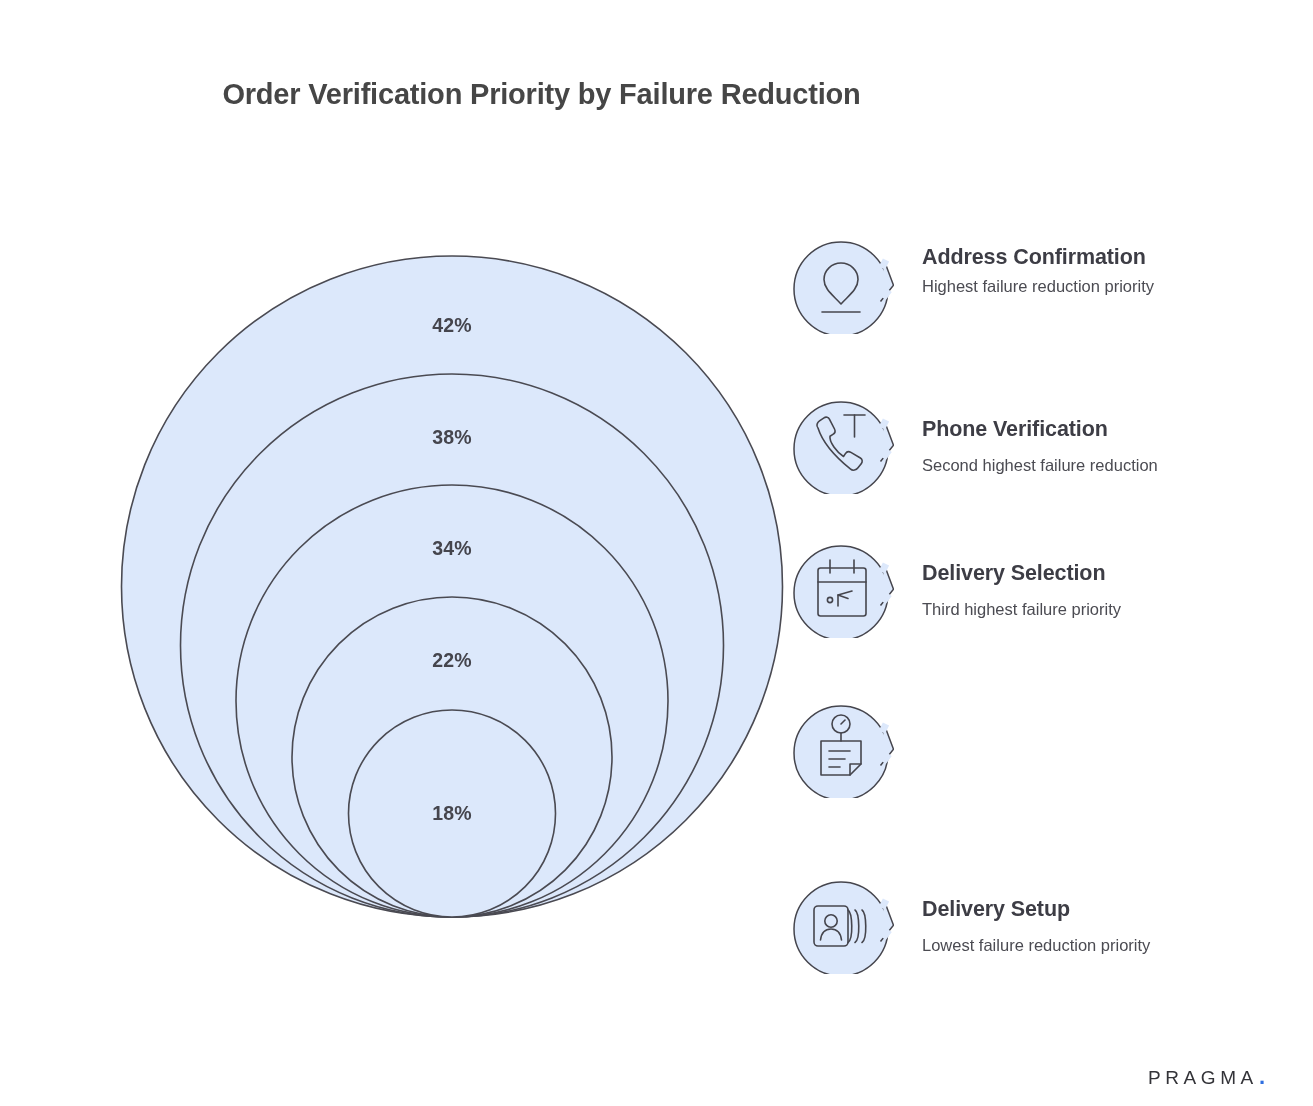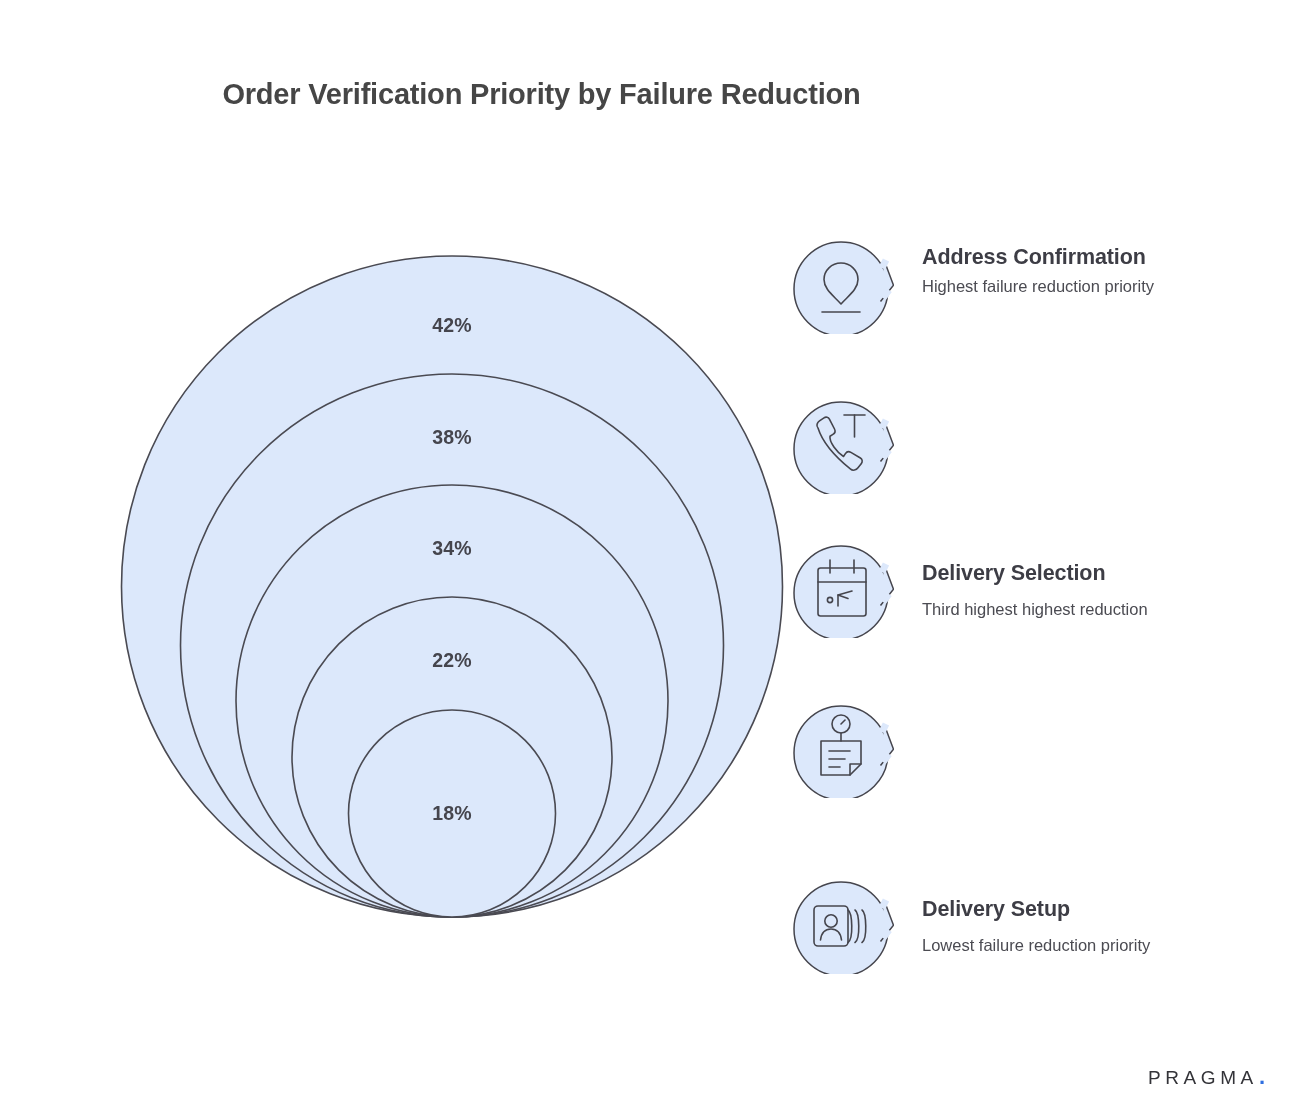--- a/index.html
+++ b/index.html
@@ -180,20 +180,24 @@
         <path d="M51 4 A47 47 0 1 0 51 98 A47 47 0 0 0 51 4 Z" fill="#dce8fb" stroke="#45454d" stroke-width="1.5"></path>
         <path d="M94.2 22.5 L103.5 47.2 L90.5 63.5" fill="#dce8fb" stroke="#45454d" stroke-width="1.5" stroke-linejoin="round"></path>
         <path d="M96 22 L92 30 M93 60 L99 52" stroke="#dce8fb" stroke-width="7"></path>
         <g fill="none" stroke="#45454d" stroke-width="1.6" stroke-linejoin="round" stroke-linecap="round">
           <path d="M28 30 C26 28 27 24.5 29.5 22.8 L34 19.8 C36 18.5 38.4 19.2 39.4 21.2 L44.5 31 C45.5 33 44.8 35.3 42.9 36.4 L40 38.2 C39 44 47 54.5 53.5 58.5 L55.4 55.6 C56.6 53.8 59 53.3 60.9 54.4 L70.4 60 C72.3 61.1 72.8 63.6 71.4 65.4 L68 69.8 C66.2 72.2 62.8 73 60.6 71.2 C48 61 33 46 28 30 Z"></path>
           <line x1="54" y1="17" x2="75" y2="17"></line>
           <line x1="64.5" y1="17" x2="64.5" y2="39"></line>
         </g>
       </svg>
     </div>
+    <div class="legend-text">
+      <div class="legend-title">Phone Verification</div>
+      <div class="legend-desc">Second highest failure reduction</div>
+    </div>
   </div>
 
   <div class="legend-item i2">
     <div class="legend-icon-wrap">
       <svg width="104" height="96" viewBox="0 0 104 96" xmlns="http://www.w3.org/2000/svg">
         <path d="M51 4 A47 47 0 1 0 51 98 A47 47 0 0 0 51 4 Z" fill="#dce8fb" stroke="#45454d" stroke-width="1.5"></path>
         <path d="M94.2 22.5 L103.5 47.2 L90.5 63.5" fill="#dce8fb" stroke="#45454d" stroke-width="1.5" stroke-linejoin="round"></path>
         <path d="M96 22 L92 30 M93 60 L99 52" stroke="#dce8fb" stroke-width="7"></path>
         <g fill="none" stroke="#45454d" stroke-width="1.6" stroke-linejoin="round" stroke-linecap="round">
           <rect x="28" y="26" width="48" height="48" rx="2.5"></rect>
@@ -201,21 +205,21 @@
           <line x1="40" y1="18" x2="40" y2="31"></line>
           <line x1="64" y1="18" x2="64" y2="31"></line>
           <circle cx="40" cy="58" r="2.6"></circle>
           <path d="M48 64 L48 53 M48 53 L62 49"></path>
           <path d="M48 53 L58 56.5"></path>
         </g>
       </svg>
     </div>
     <div class="legend-text">
       <div class="legend-title">Delivery Selection</div>
-      <div class="legend-desc">Third highest highest reduction</div>
+      <div class="legend-desc">Third highest failure priority</div>
     </div>
   </div>
 
   <div class="legend-item i3">
     <div class="legend-icon-wrap">
       <svg width="104" height="96" viewBox="0 0 104 96" xmlns="http://www.w3.org/2000/svg">
         <path d="M51 4 A47 47 0 1 0 51 98 A47 47 0 0 0 51 4 Z" fill="#dce8fb" stroke="#45454d" stroke-width="1.5"></path>
         <path d="M94.2 22.5 L103.5 47.2 L90.5 63.5" fill="#dce8fb" stroke="#45454d" stroke-width="1.5" stroke-linejoin="round"></path>
         <path d="M96 22 L92 30 M93 60 L99 52" stroke="#dce8fb" stroke-width="7"></path>
         <g fill="none" stroke="#45454d" stroke-width="1.6" stroke-linejoin="round" stroke-linecap="round">

